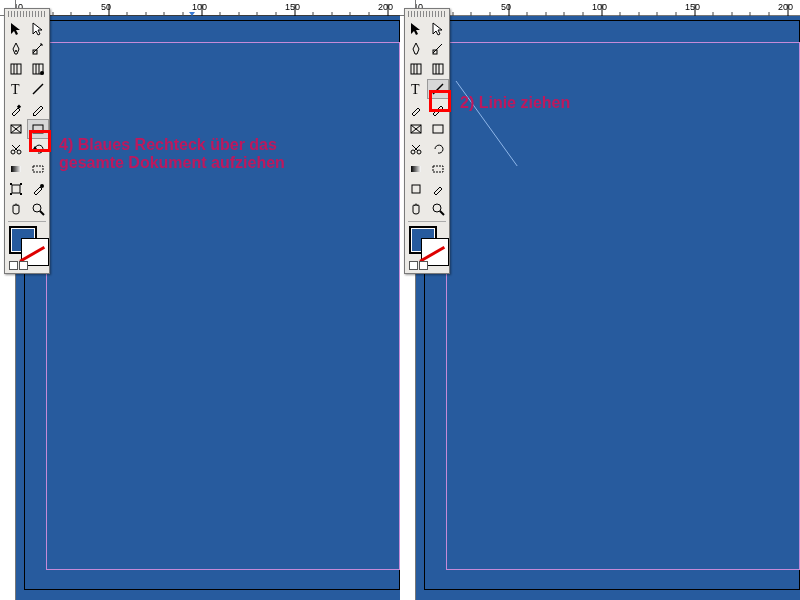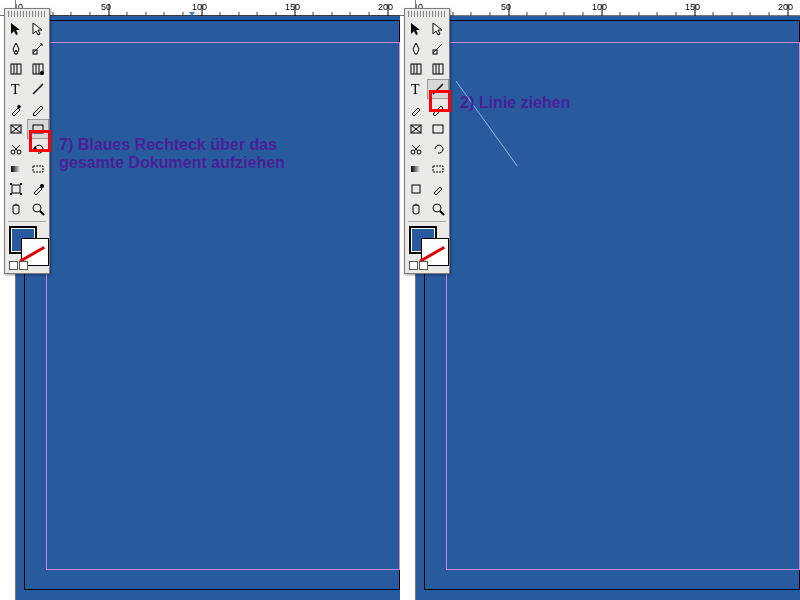--- a/index.html
+++ b/index.html
@@ -23,21 +23,21 @@
 .tool svg{display:block}
 .tool.sel{background:#d8d8d8;border-color:#999}
 .sep{height:2px;margin:2px 3px;border-top:1px solid #aaa}
 .swatches{position:relative;height:44px;margin:3px 4px}
 .swf{position:absolute;top:0;left:0;width:28px;height:28px;background:#275b9e;border:2px solid #000;outline:1px solid #fff;outline-offset:-3px}
 .sws{position:absolute;top:12px;left:12px;width:28px;height:28px;background:#fff;border:1px solid #000}
 .sws::after{content:"";position:absolute;left:-1px;bottom:-1px;right:-1px;top:50%;transform:rotate(-30deg);border-top:3px solid #d00}
 .mini{position:absolute;bottom:0;left:0;display:flex;gap:1px}
 .mini div{width:9px;height:9px;border:1px solid #555;background:#fff}
 .hl{position:absolute;border:3px solid #f00}
-.ann{position:absolute;color:#4c1d95;font-weight:bold;font-size:16px;font-family:Arial;line-height:18px}
+.ann{position:absolute;color:#be185d;font-weight:bold;font-size:16px;font-family:Arial;line-height:18px}
 </style>
 </head>
 <body>
 
 <div class="pane left">
   <div class="corner"></div>
   <div class="ruler h">
     <svg width="384" height="16">
       <g font-size="9" fill="#000" font-family="Arial">
         <g stroke="#000">
@@ -237,21 +237,21 @@
     <div class="swatches">
       <div class="swf"></div>
       <div class="sws"></div>
       <div class="mini">
           <div></div>
           <div></div>
         </div>
     </div>
   </div>
   <div class="hl" style="left:29px;top:130px;width:22px;height:22px"></div>
-  <div class="ann" style="left:59px;top:136px;width:230px">7) Blaues Rechteck über das gesamte Dokument aufziehen</div>
+  <div class="ann" style="left:59px;top:136px;width:230px">4) Blaues Rechteck über das gesamte Dokument aufziehen</div>
 </div>
 
 <div class="pane right">
   <div class="corner"></div>
   <div class="ruler h">
     <svg width="384" height="16">
       <g font-size="9" fill="#000" font-family="Arial">
         <g stroke="#000" stroke-width="1">
           <line x1="0" y1="4" x2="0" y2="16"></line>
             <line x1="93" y1="4" x2="93" y2="16"></line>

